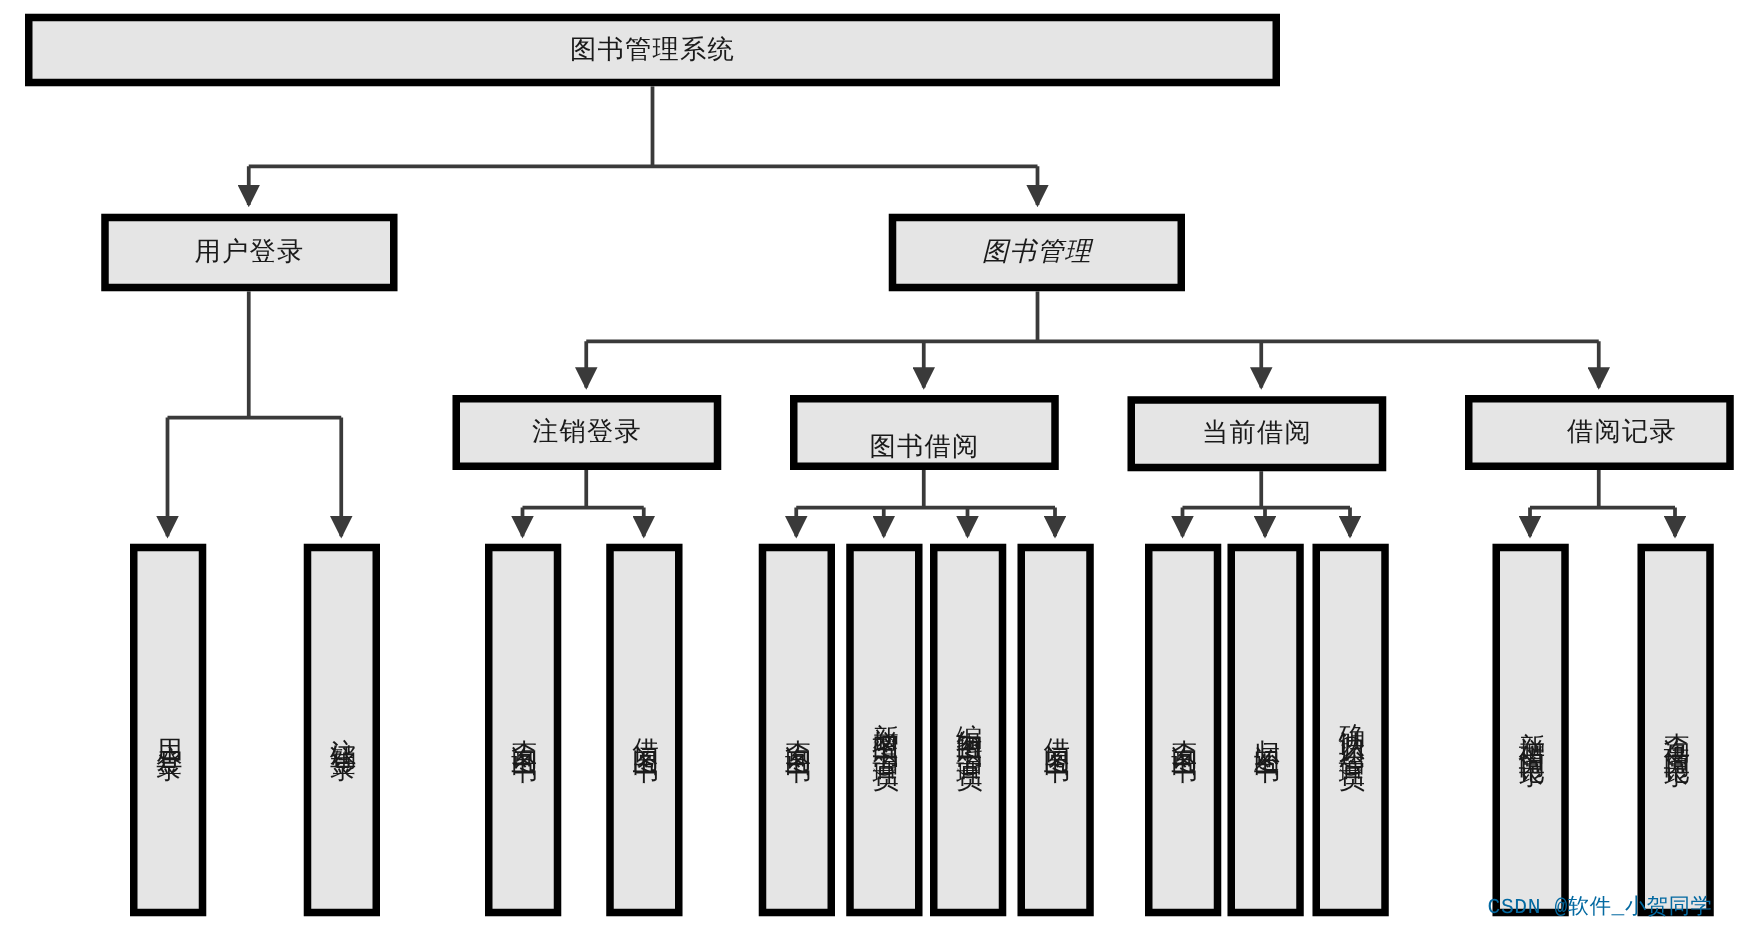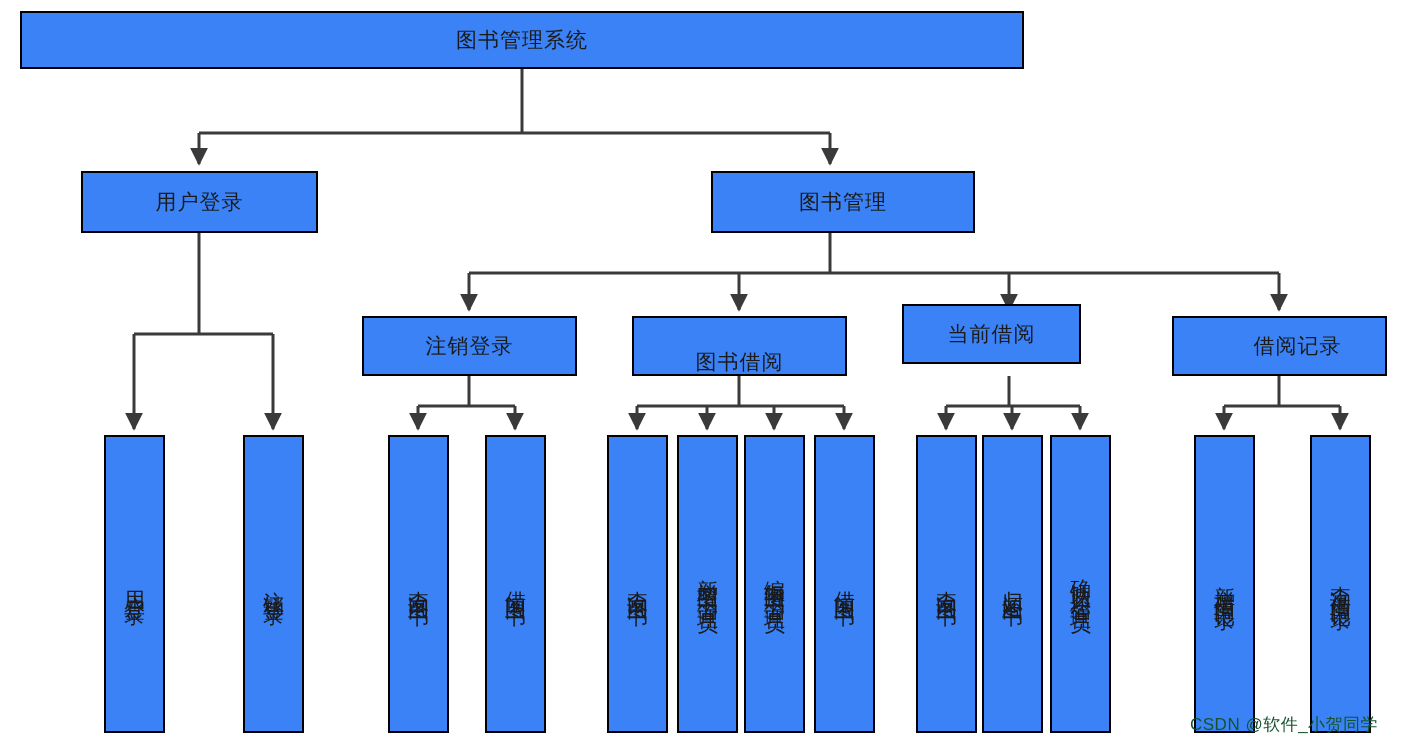--- a/index.html
+++ b/index.html
@@ -22,22 +22,22 @@
     position: absolute;
     left: 0;
     top: 0;
     width: 1405px;
     height: 747px;
     pointer-events: none;
   }
   .node {
     position: absolute;
     box-sizing: border-box;
-    background: #3b82f6;
-    border: 2px solid #000000;
+    background: #e5e5e5;
+    border: 6px solid #000000;
     display: flex;
     align-items: center;
     justify-content: center;
     color: #1a1a1a;
     z-index: 2;
   }
   .node.h {
     font-size: 21px;
     line-height: 1.2;
     letter-spacing: 1px;
@@ -52,26 +52,27 @@
     text-align: center;
     padding: 4px 0;
   }
   .node.v .vtext {
     writing-mode: vertical-rl;
     text-orientation: upright;
     display: block;
   }
   #watermark {
     position: absolute;
-    color: #14532d;
+    color: #0369a1;
     font-size: 17px;
     letter-spacing: 0.5px;
     white-space: nowrap;
     z-index: 3;
     user-select: none;
+    font-family: Liberation Mono, monospace;
   }
 </style>
 </head>
 <body>
 
 <div id="canvas">
 
   <svg id="edges" viewBox="0 0 1405 747" width="1405" height="747">
     <defs>
       <marker id="arrow" viewBox="0 0 10 10" refX="9" refY="5" markerWidth="6" markerHeight="6" orient="auto-start-reverse">
@@ -125,31 +126,31 @@
     </g>
   </svg>
 
   <div class="node h" style="left:20px; top:11px; width:1004px; height:58px;">
     <span>图书管理系统</span>
   </div>
 
   <div class="node h" style="left:81px; top:171px; width:237px; height:62px;">
     <span>用户登录</span>
   </div>
-  <div class="node h" style="left:711px; top:171px; width:264px; height:62px;">
+  <div class="node h" style="left:711px; top:171px; width:237px; height:62px;font-style:italic;">
     <span>图书管理</span>
   </div>
 
   <div class="node h" style="left:362px; top:316px; width:215px; height:60px;">
     <span>注销登录</span>
   </div>
   <div class="node h" style="left:632px; top:316px; width:215px; height:60px;align-items:flex-end;">
     <span>图书借阅</span>
   </div>
-  <div class="node h" style="left:902px; top:304px; width:179px; height:60px;">
+  <div class="node h" style="left:902px; top:317px; width:207px; height:60px;">
     <span>当前借阅</span>
   </div>
   <div class="node h" style="left:1172px; top:316px; width:215px; height:60px;padding-left:36px;">
     <span>借阅记录</span>
   </div>
 
   <div class="node v" style="left:104px; top:435px; width:61px; height:298px;">
     <span class="vtext">用户登录</span>
   </div>
   <div class="node v" style="left:243px; top:435px; width:61px; height:298px;">

